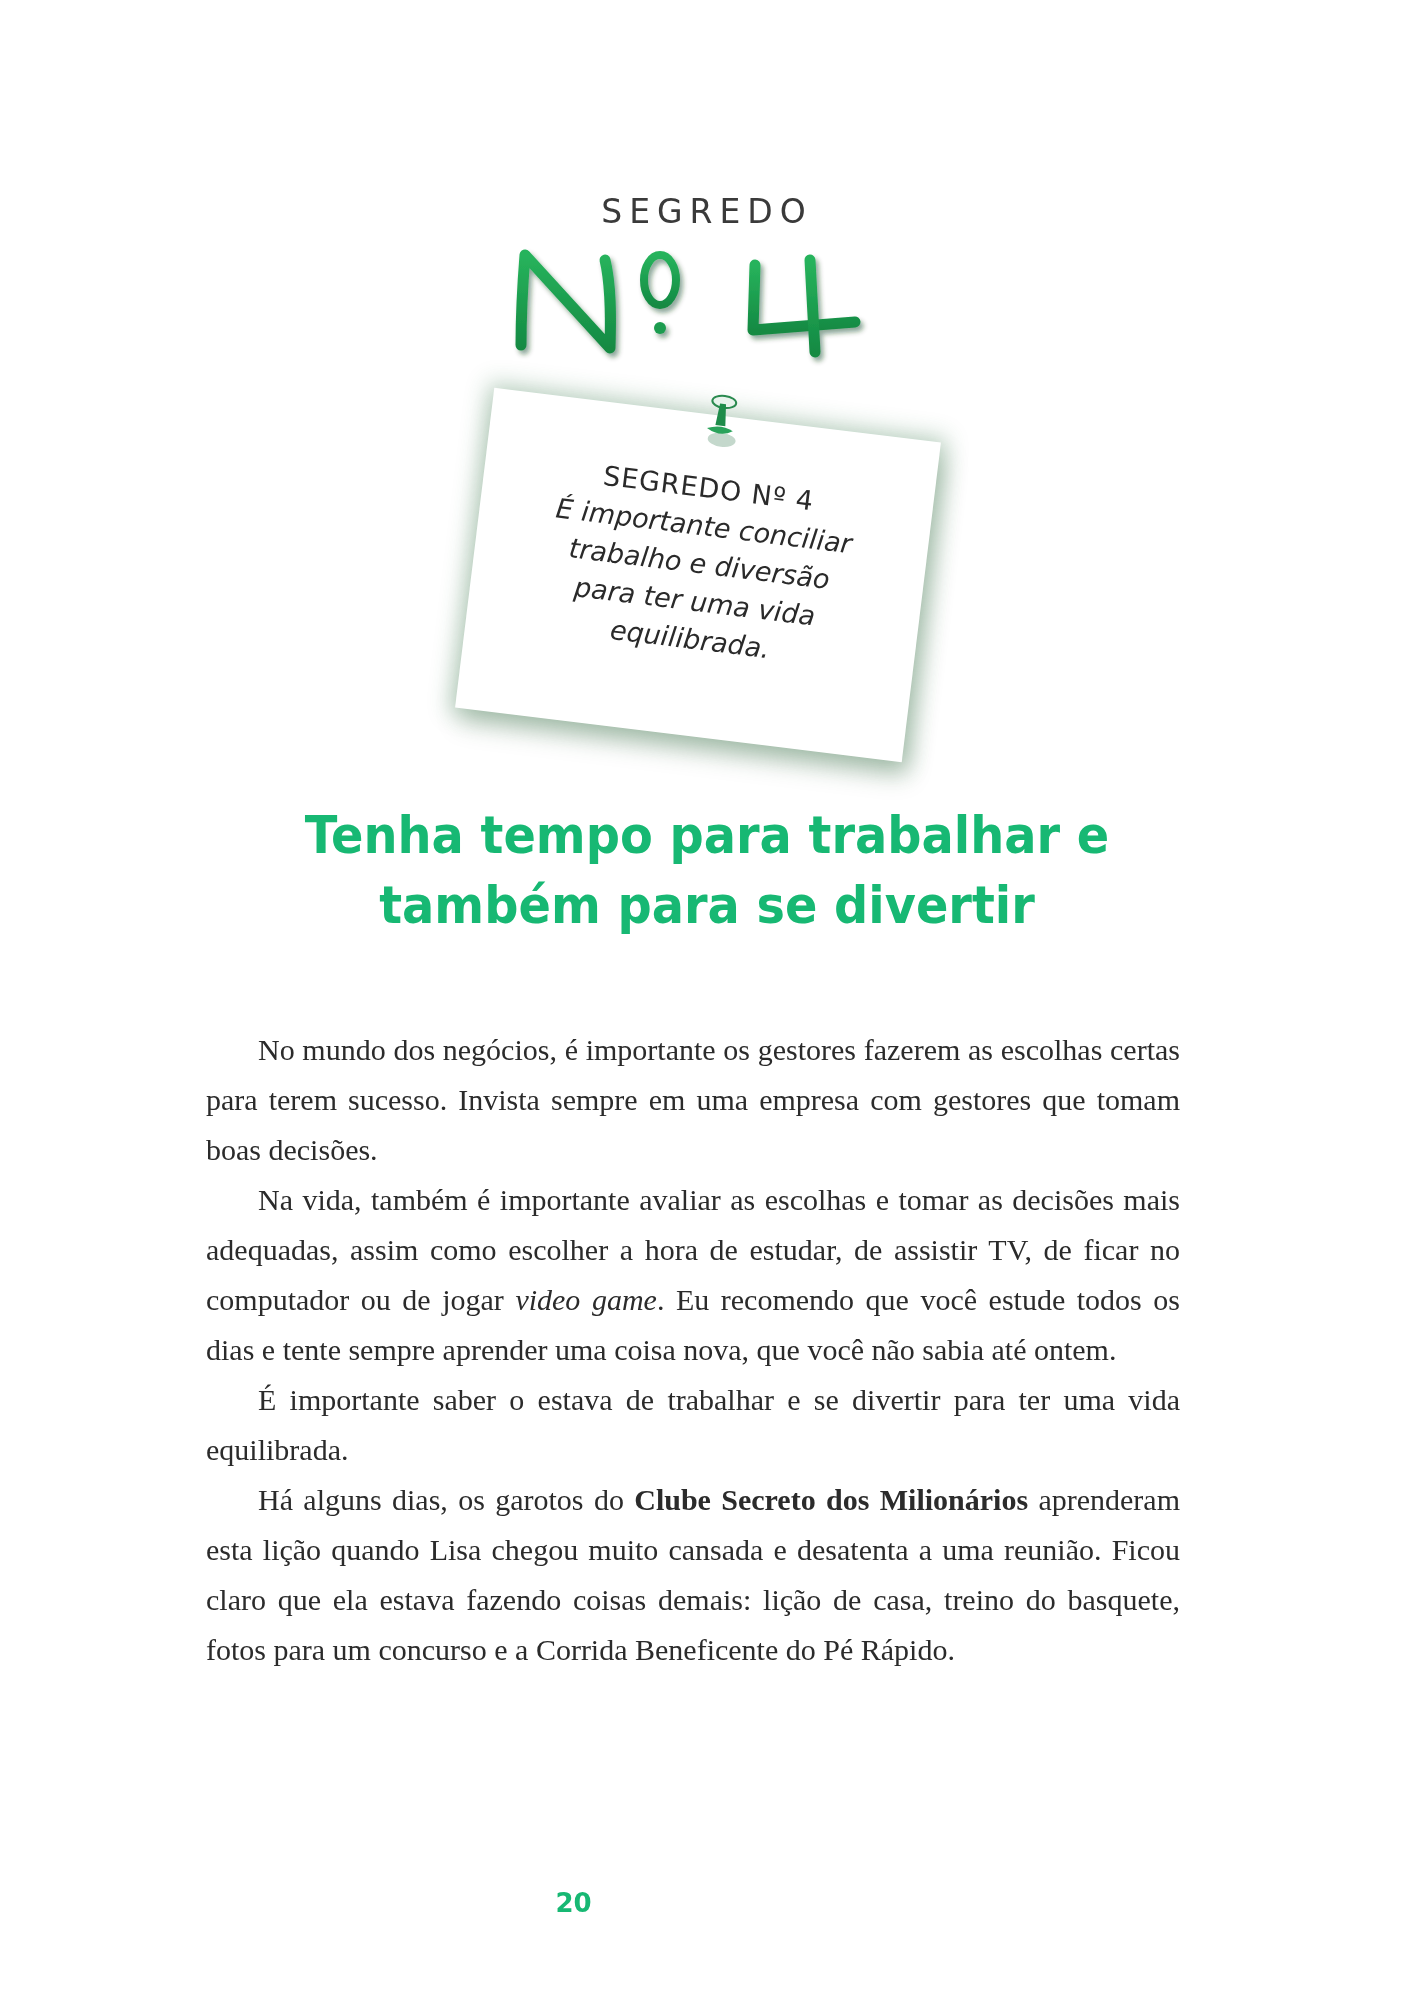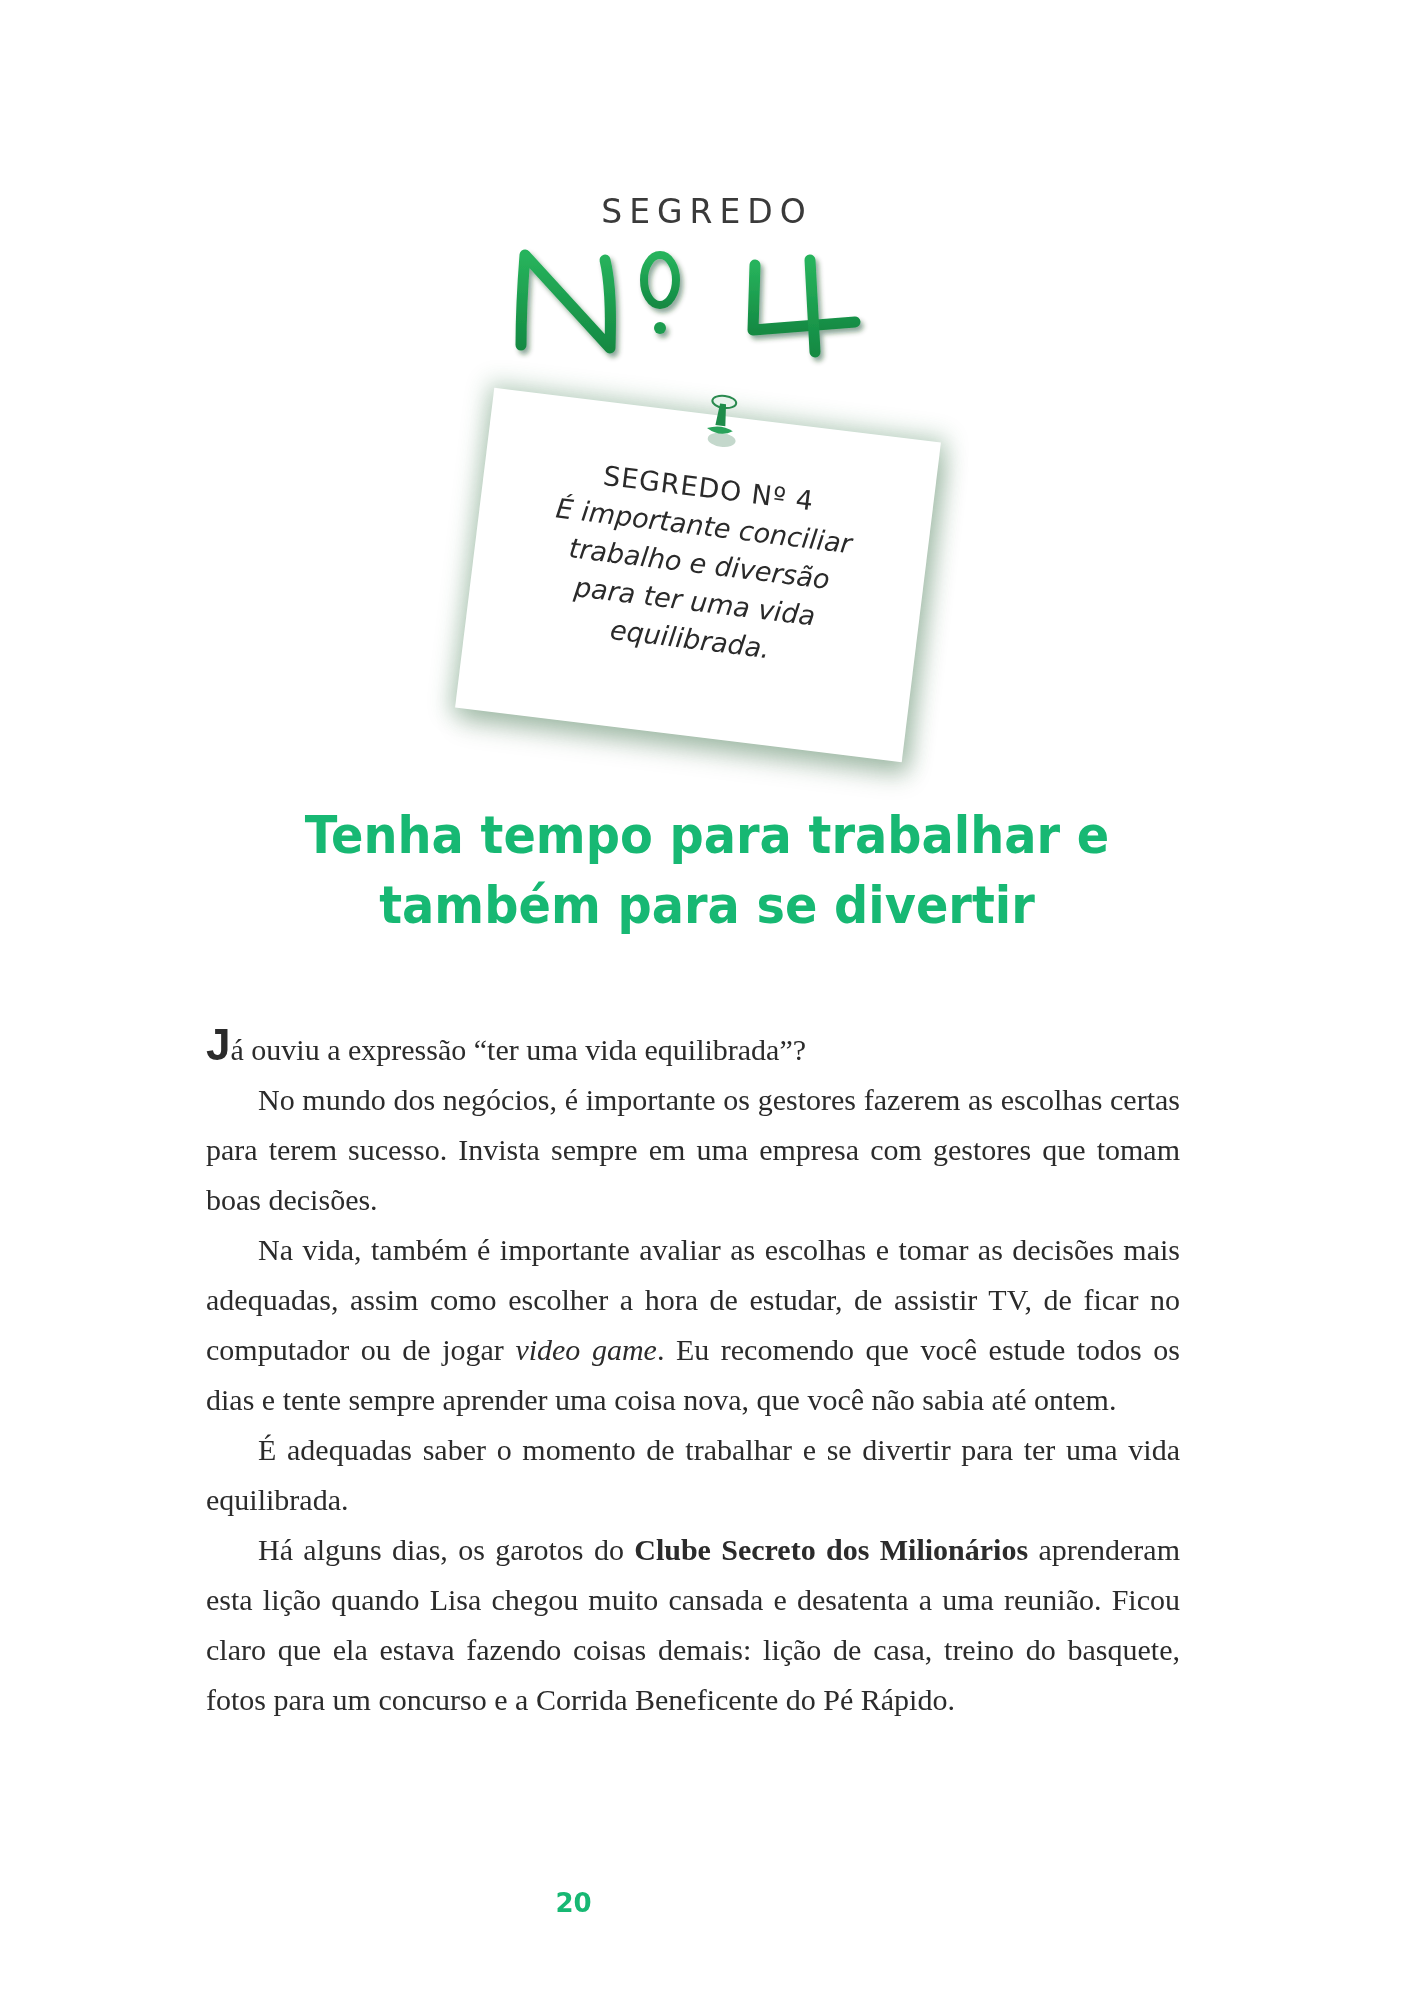--- a/index.html
+++ b/index.html
@@ -102,20 +102,19 @@
     <div class="note-line">equilibrada.</div>
   </div>
 </div>
 
 <div class="heading">
   <div>Tenha tempo para trabalhar e</div>
   <div>também para se divertir</div>
 </div>
 
 <div class="body-text">
-  <p class="first"><span class="dropcap">J</span><span>á ouviu a expressão “ter uma vida equilibrada”?</span></p>
   <p>No mundo dos negócios, é importante os gestores fazerem as escolhas certas para terem sucesso. Invista sempre em uma empresa com gestores que tomam boas decisões.</p>
   <p><span>Na vida, também é importante avaliar as escolhas e tomar as decisões mais adequadas, assim como escolher a hora de estudar, de assistir TV, de ficar no computador ou de jogar </span><em>video game</em><span>. Eu recomendo que você estude todos os dias e tente sempre aprender uma coisa nova, que você não sabia até ontem.</span></p>
-  <p>É adequadas saber o momento de trabalhar e se divertir para ter uma vida equilibrada.</p>
+  <p>É importante saber o estava de trabalhar e se divertir para ter uma vida equilibrada.</p>
   <p><span>Há alguns dias, os garotos do </span><strong>Clube Secreto dos Milionários</strong><span> aprenderam esta lição quando Lisa chegou muito cansada e desatenta a uma reunião. Ficou claro que ela estava fazendo coisas demais: lição de casa, treino do basquete, fotos para um concurso e a Corrida Beneficente do Pé Rápido.</span></p>
 </div>
 
 <div class="page-number">20</div>
 
 </body></html>

